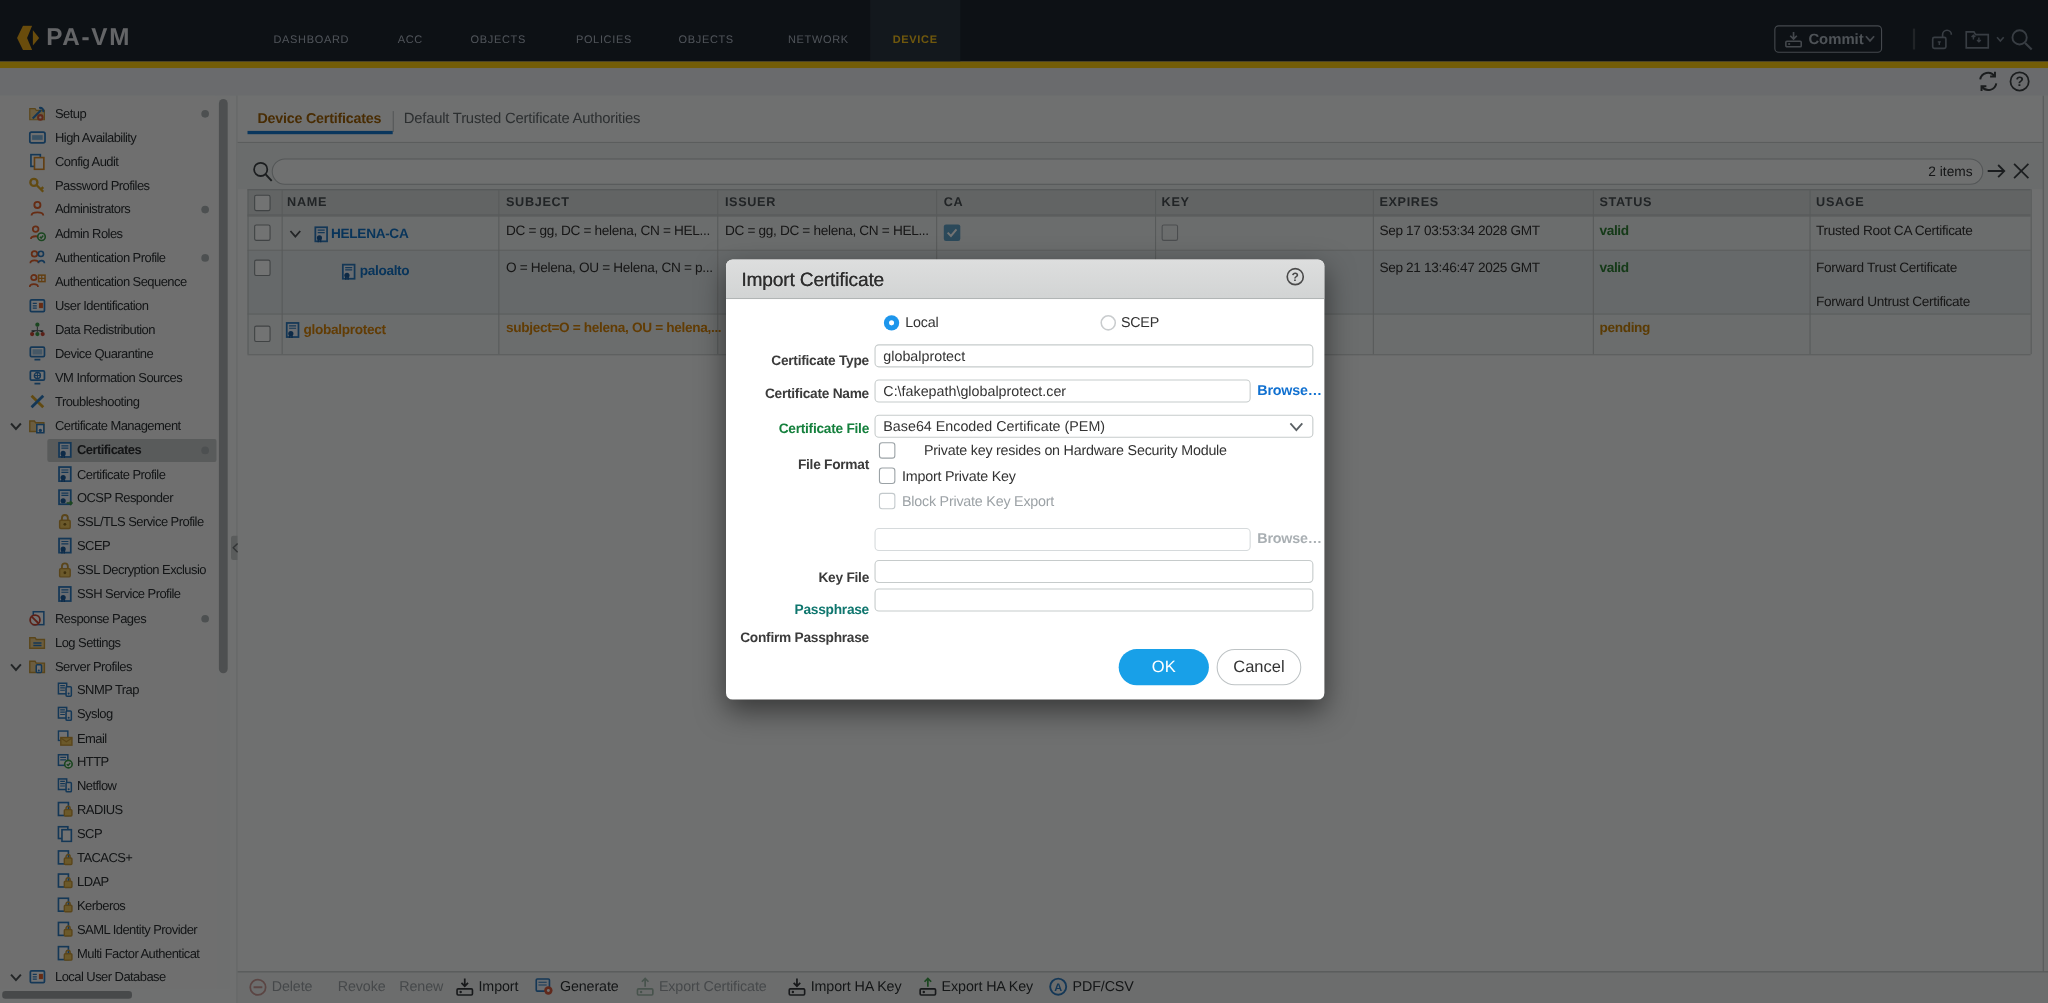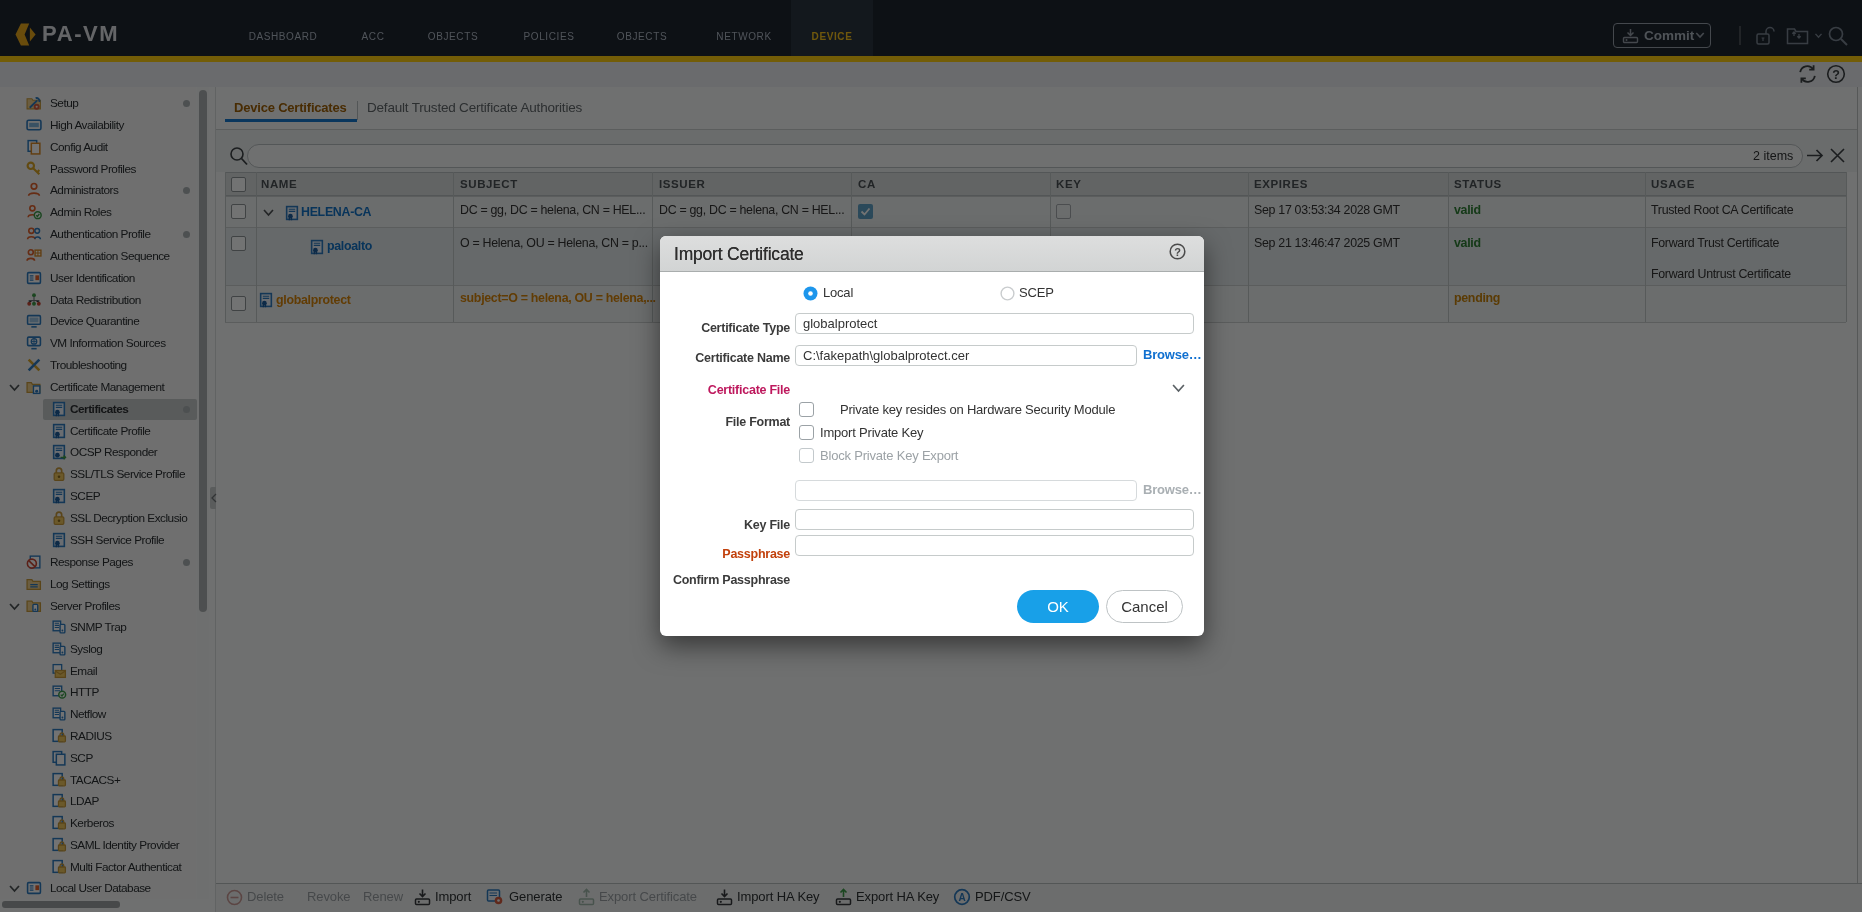--- a/index.html
+++ b/index.html
@@ -506,37 +506,38 @@
 <div class="abs" id="overlay"></div>
 <div class="abs" id="modal">
       <div id="mhead"></div>
       <div id="mtitle">Import Certificate</div>
       <svg class="abs" style="left:509px;top:7px" width="17" height="17" viewBox="0 0 17 17">
       <circle cx="8.5" cy="8.5" r="7.3" fill="none" stroke="#4A4A4A" stroke-width="1.5"></circle>
       <text x="8.5" y="12.6" text-anchor="middle" font-size="11" font-weight="700" fill="#4A4A4A" font-family="Liberation Sans">?</text>
       </svg>
       <div class="mlabel" style="left:0px;top:49px;width:130px;color:#3B3B3B">Certificate Type</div>
       <div class="mlabel" style="left:0px;top:79px;width:130px;color:#3B3B3B">Certificate Name</div>
-      <div class="mlabel" style="left:0px;top:111px;width:130px;color:#be185d">Certificate File</div>
+      <div class="mlabel" style="left:0px;top:111px;width:130px;color:#15803d">Certificate File</div>
       <div class="mlabel" style="left:0px;top:143px;width:130px;color:#3B3B3B">File Format</div>
       <div class="mlabel" style="left:0px;top:246px;width:130px;color:#3B3B3B">Key File</div>
-      <div class="mlabel" style="left:0px;top:275px;width:130px;color:#c2410c">Passphrase</div>
+      <div class="mlabel" style="left:0px;top:275px;width:130px;color:#0f766e">Passphrase</div>
       <div class="mlabel" style="left:0px;top:301px;width:130px;color:#3B3B3B">Confirm Passphrase</div>
       <svg class="abs" style="left:143px;top:50px" width="15" height="15" viewBox="0 0 15 15">
       <circle cx="7.5" cy="7.5" r="7" fill="#1D96EC"></circle>
         <circle cx="7.5" cy="7.5" r="2.3" fill="#fff"></circle>
       </svg>
       <div class="mtext" style="left:163px;top:49px;">Local</div>
       <svg class="abs" style="left:340px;top:50px" width="15" height="15" viewBox="0 0 15 15">
       <circle cx="7.5" cy="7.5" r="6.4" fill="#fff" stroke="#C9CCCE" stroke-width="1.4"></circle>
       </svg>
       <div class="mtext" style="left:359px;top:49px;">SCEP</div>
       <div class="minput" style="left:135px;top:77px;width:399px;height:21px;">globalprotect</div>
       <div class="minput" style="left:135px;top:109px;width:342px;height:21px;">C:\fakepath\globalprotect.cer</div>
       <div class="mtext" style="left:483px;top:111px;color:#1070D0;font-weight:700;">Browse…</div>
+      <div class="minput" style="left:135px;top:141px;width:399px;height:21px;">Base64 Encoded Certificate (PEM)</div>
       <svg class="abs" style="left:512px;top:148px" width="13" height="9" viewBox="0 0 13 9.15">
         <path d="M1 1 L6.5 7.15 L12 1" fill="none" stroke="#5B6165" stroke-width="1.7"></path>
       </svg>
       <div class="abs" style="left:139px;top:166px;width:15px;height:15px;border:1.5px solid #9BA2A6;border-radius:3px;background:#fff;"></div>
       <div class="mtext" style="left:160px;top:166px;font-size:13px;margin-left:20px;">Private key resides on Hardware Security Module</div>
       <div class="abs" style="left:139px;top:189px;width:15px;height:15px;border:1.5px solid #9BA2A6;border-radius:3px;background:#fff;"></div>
       <div class="mtext" style="left:160px;top:189px;font-size:13px;">Import Private Key</div>
       <div class="abs" style="left:139px;top:212px;width:15px;height:15px;border:1.5px solid #C3C9CC;border-radius:3px;background:#fff;"></div>
       <div class="mtext" style="left:160px;top:212px;font-size:13px;color:#9CA2A6;">Block Private Key Export</div>
       <div class="minput" style="left:135px;top:244px;width:342px;height:21px;border-color:#D6DADC;"></div>

